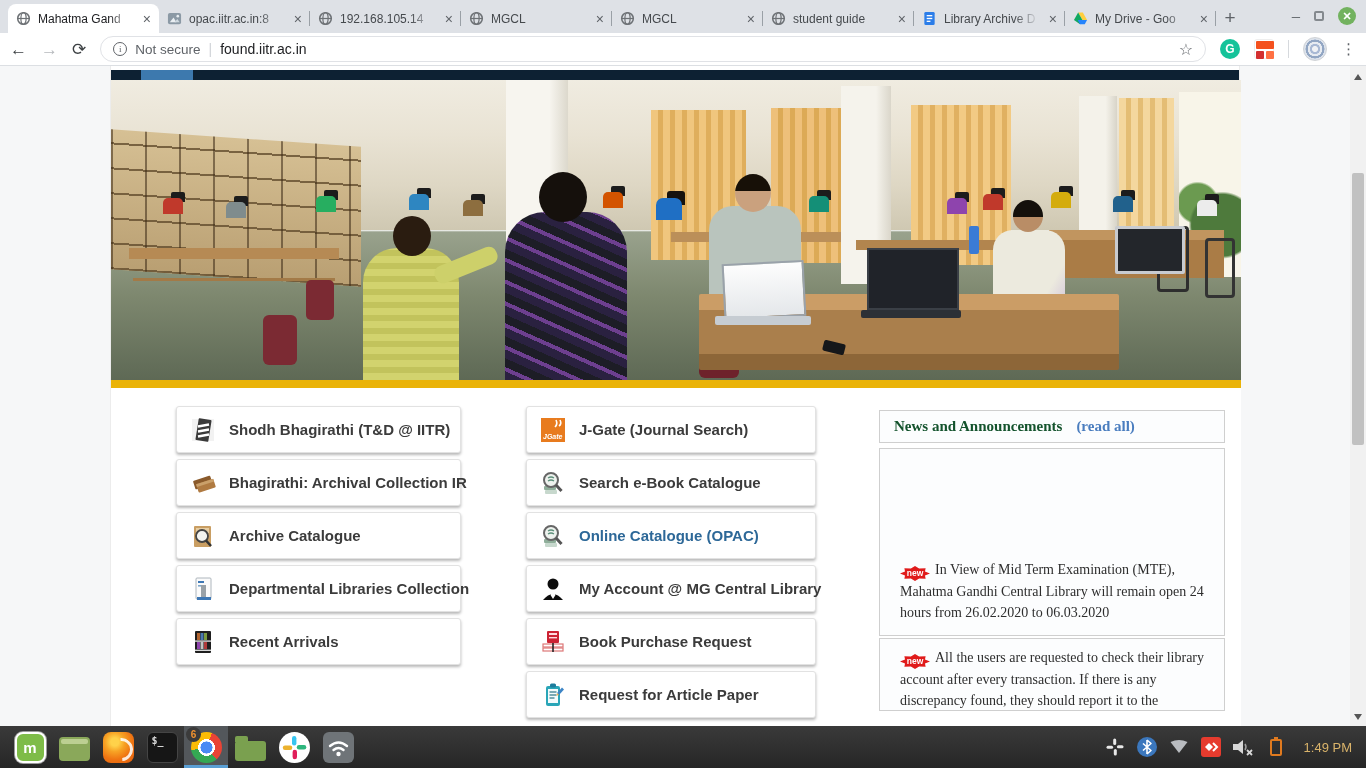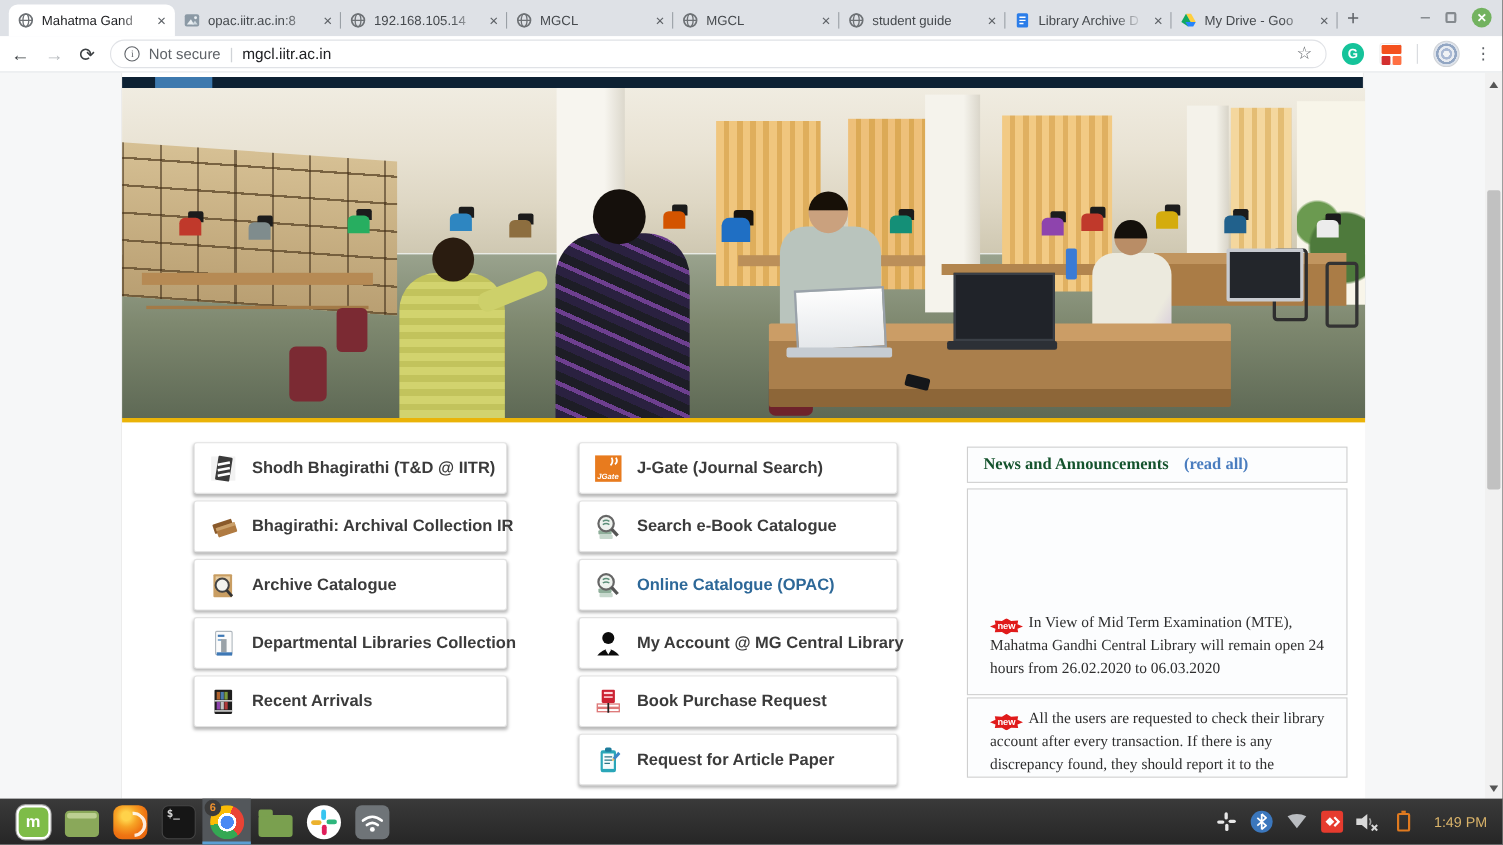--- a/index.html
+++ b/index.html
@@ -54,21 +54,21 @@
   
   .viewport{position:absolute;left:0;top:66px;width:1366px;height:660px;background:#f6f7f8;overflow:hidden;}
   .pagebox{position:absolute;left:110px;top:0;width:1130px;height:660px;background:#fff;
            border-left:1px solid #ececec;border-right:1px solid #ececec;}
   .navstrip{position:absolute;left:0;top:4px;width:100%;height:10px;background:#0d2133;}
   .navactive{position:absolute;left:30px;top:0;width:52px;height:10px;background:#3d79ae;}
   .photo{position:absolute;left:0;top:14px;width:1130px;height:300px;overflow:hidden;
     background:
       linear-gradient(to bottom,#f0ece1 0,#e9e3d4 55px,#ded7c4 105px,#cfc8b2 150px,rgba(0,0,0,0) 150px),
       linear-gradient(to bottom,rgba(0,0,0,0) 150px,#99a28d 152px,#7e886f 215px,#5e6955 300px);}
-  .content{position:absolute;left:0;top:314px;width:1130px;height:346px;background:#fff;border-top:4px solid #eab308;}
+  .content{position:absolute;left:0;top:314px;width:1130px;height:346px;background:#fff;border-top:8px solid #eab308;}
 
   
   .col{position:absolute;display:flex;flex-direction:column;gap:6px;}
   .qbtn{height:47px;background:#fff;border:1px solid #e2e2e2;border-radius:3px;
         box-shadow:0 2px 3px rgba(0,0,0,.28);display:flex;align-items:center;gap:13px;
         padding:0 10px 0 13px;cursor:pointer;}
   .qbtn span.lbl{font-size:15px;font-weight:bold;color:#3b3b3b;white-space:nowrap;}
   .qbtn.hl span.lbl{color:#2d6898;}
   .qicon{width:26px;height:26px;flex:0 0 auto;}
 
@@ -229,21 +229,21 @@
   </div>
 
   <div class="toolbar">
     <span class="navg">←</span>
     <span class="navg dis">→</span>
     <span class="navg">⟳</span>
     <div class="omnibox">
       <span class="infoi">i</span>
       <span class="nsec">Not secure</span>
       <span class="odiv">|</span>
-      <span class="ourl">mgcl.iitr.ac.in</span>
+      <span class="ourl">found.iitr.ac.in</span>
       <span class="star">☆</span>
     </div>
     <span class="gram">G</span>
     <span class="extg">
       <b style="background:#f4511e;grid-column:1/3"></b>
       <b style="background:#d32f2f"></b>
       <b style="background:#ff7043"></b>
     </span>
     <span class="tsep"></span>
     <span class="avatar"></span>

